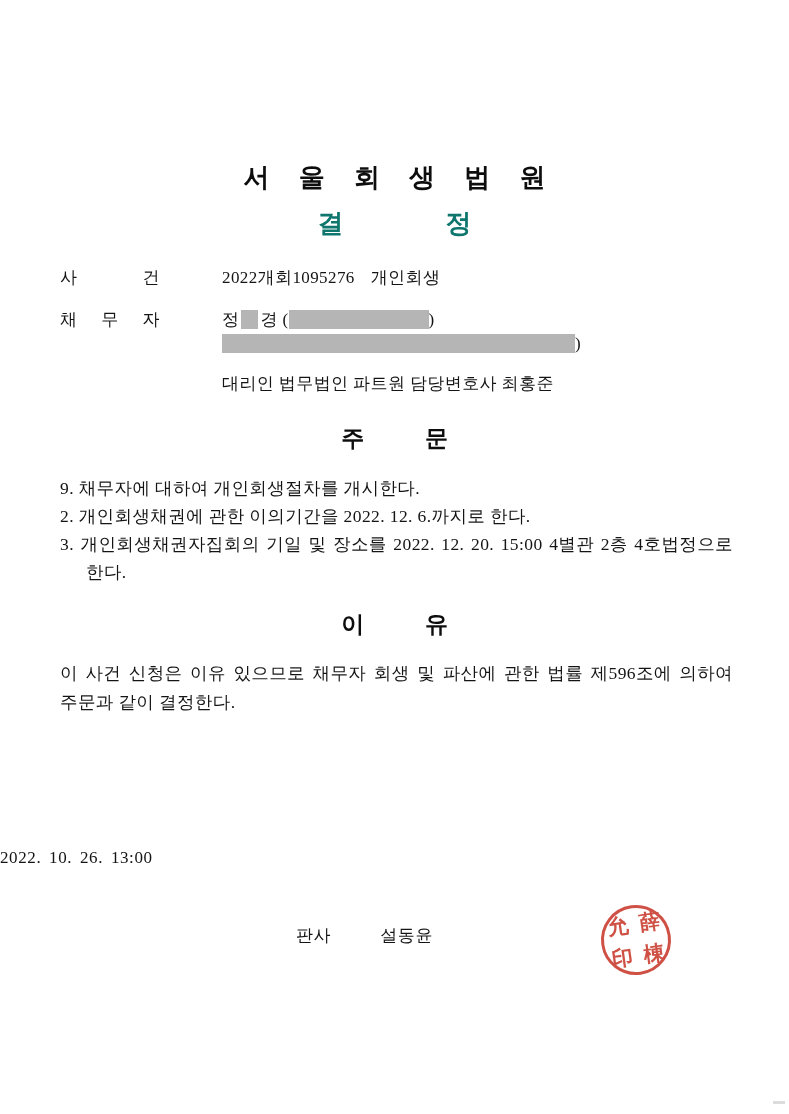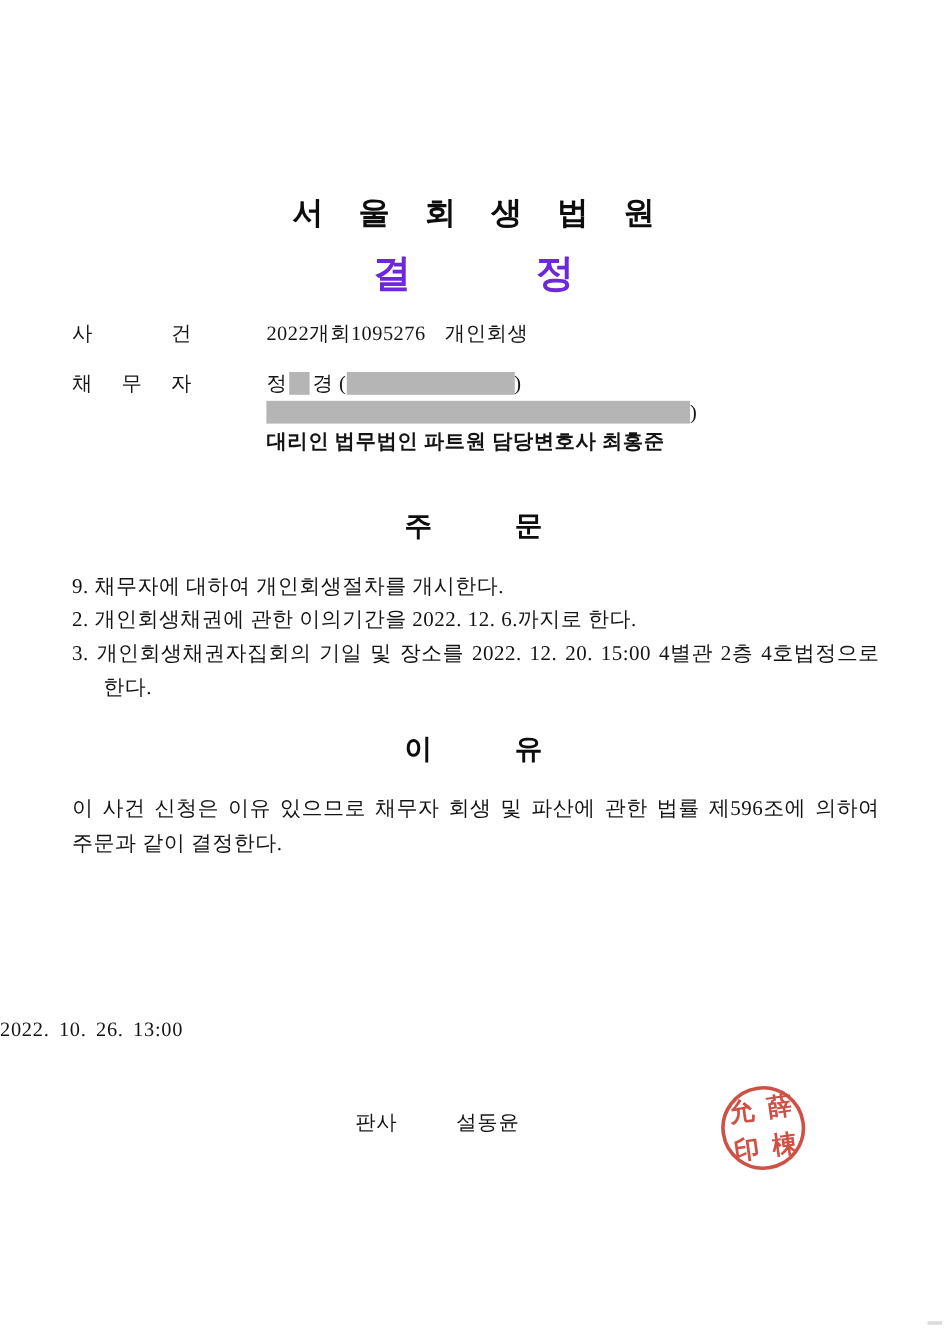--- a/index.html
+++ b/index.html
@@ -18,27 +18,27 @@
     position:absolute; top:160px; left:0; width:100%;
     text-align:center;
     font-family:"Liberation Sans","DejaVu Sans",sans-serif;
     font-weight:700; font-size:26px; word-spacing:22px;
     color:#0d0d0d;
   }
   .decision-title {
     position:absolute; top:206px; left:0; width:100%;
     text-align:center;
     font-family:"Liberation Sans","DejaVu Sans",sans-serif;
-    font-weight:700; font-size:32px; word-spacing:95px;
-    color:#6d28d9;
+    font-weight:700; font-size:26px; word-spacing:95px;
+    color:#0f766e;
   }
   .section-heading {
     position:absolute; left:0; width:100%;
     text-align:center;
-    font-family:Liberation Mono, monospace;
+    font-family:Liberation Serif, serif;
     font-weight:700; font-size:23px; word-spacing:55px;
     color:#0d0d0d;
   }
   .order-heading  { top:423px; }
   .reason-heading { top:609px; }
   
   .info-row { position:absolute; left:60px; display:flex; align-items:flex-start;
               font-size:17px; letter-spacing:0.4px; }
   .case-row   { top:266px; }
   .debtor-row { top:308px; }
@@ -49,21 +49,21 @@
   .info-value { margin-left:62px; line-height:24px; }
   .case-type { margin-left:16px;margin-top:11px; }
   
   .redact {
     display:inline-block; background:#b5b5b5;
     height:19px; vertical-align:-4px;
   }
   .redact-name   { width:17px;  margin:0 2px; }
   .redact-paren  { width:140px; }
   .redact-line2  { width:353px; }
-  .attorney-line { margin-top:0;font-weight:bold; }
+  .attorney-line { margin-top:16px; }
   
   .body-block {
     position:absolute; left:60px; width:673px;
     font-size:17.5px; line-height:28px; letter-spacing:0.4px;
     word-break:keep-all;
   }
   .order-list { top:474px; }
   .order-item {
     text-align:justify;
     padding-left:26px; text-indent:-26px;

